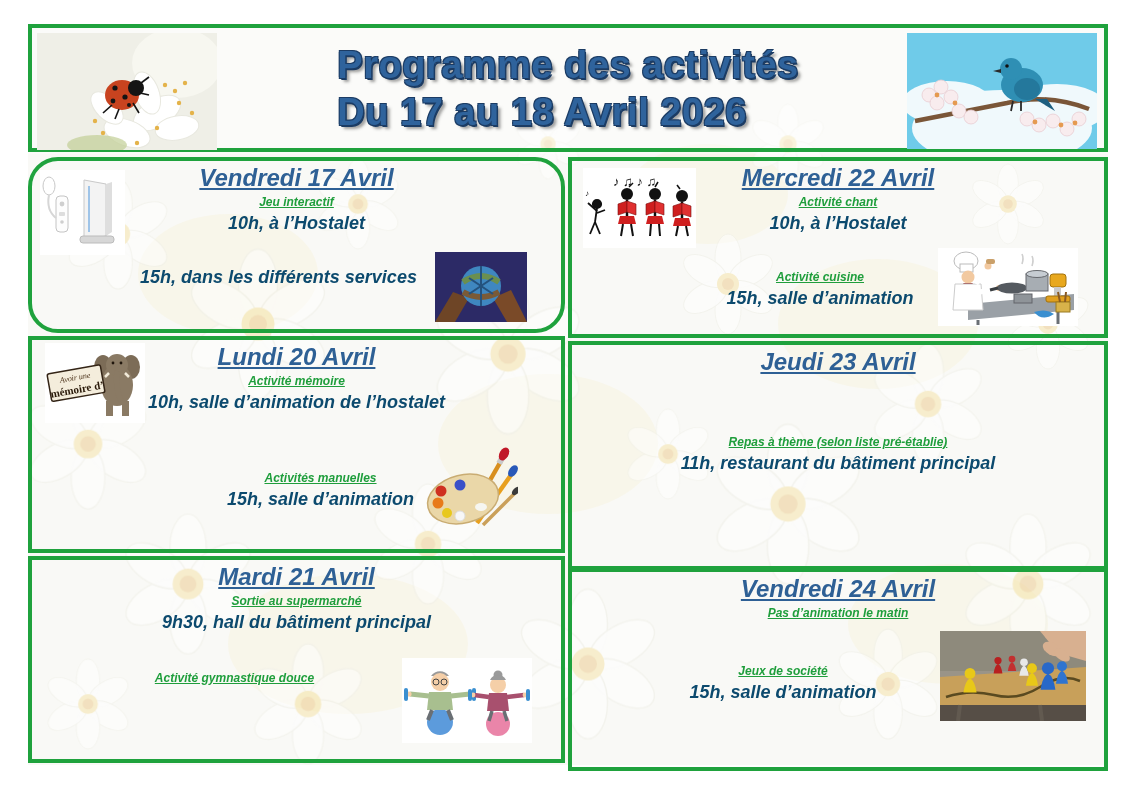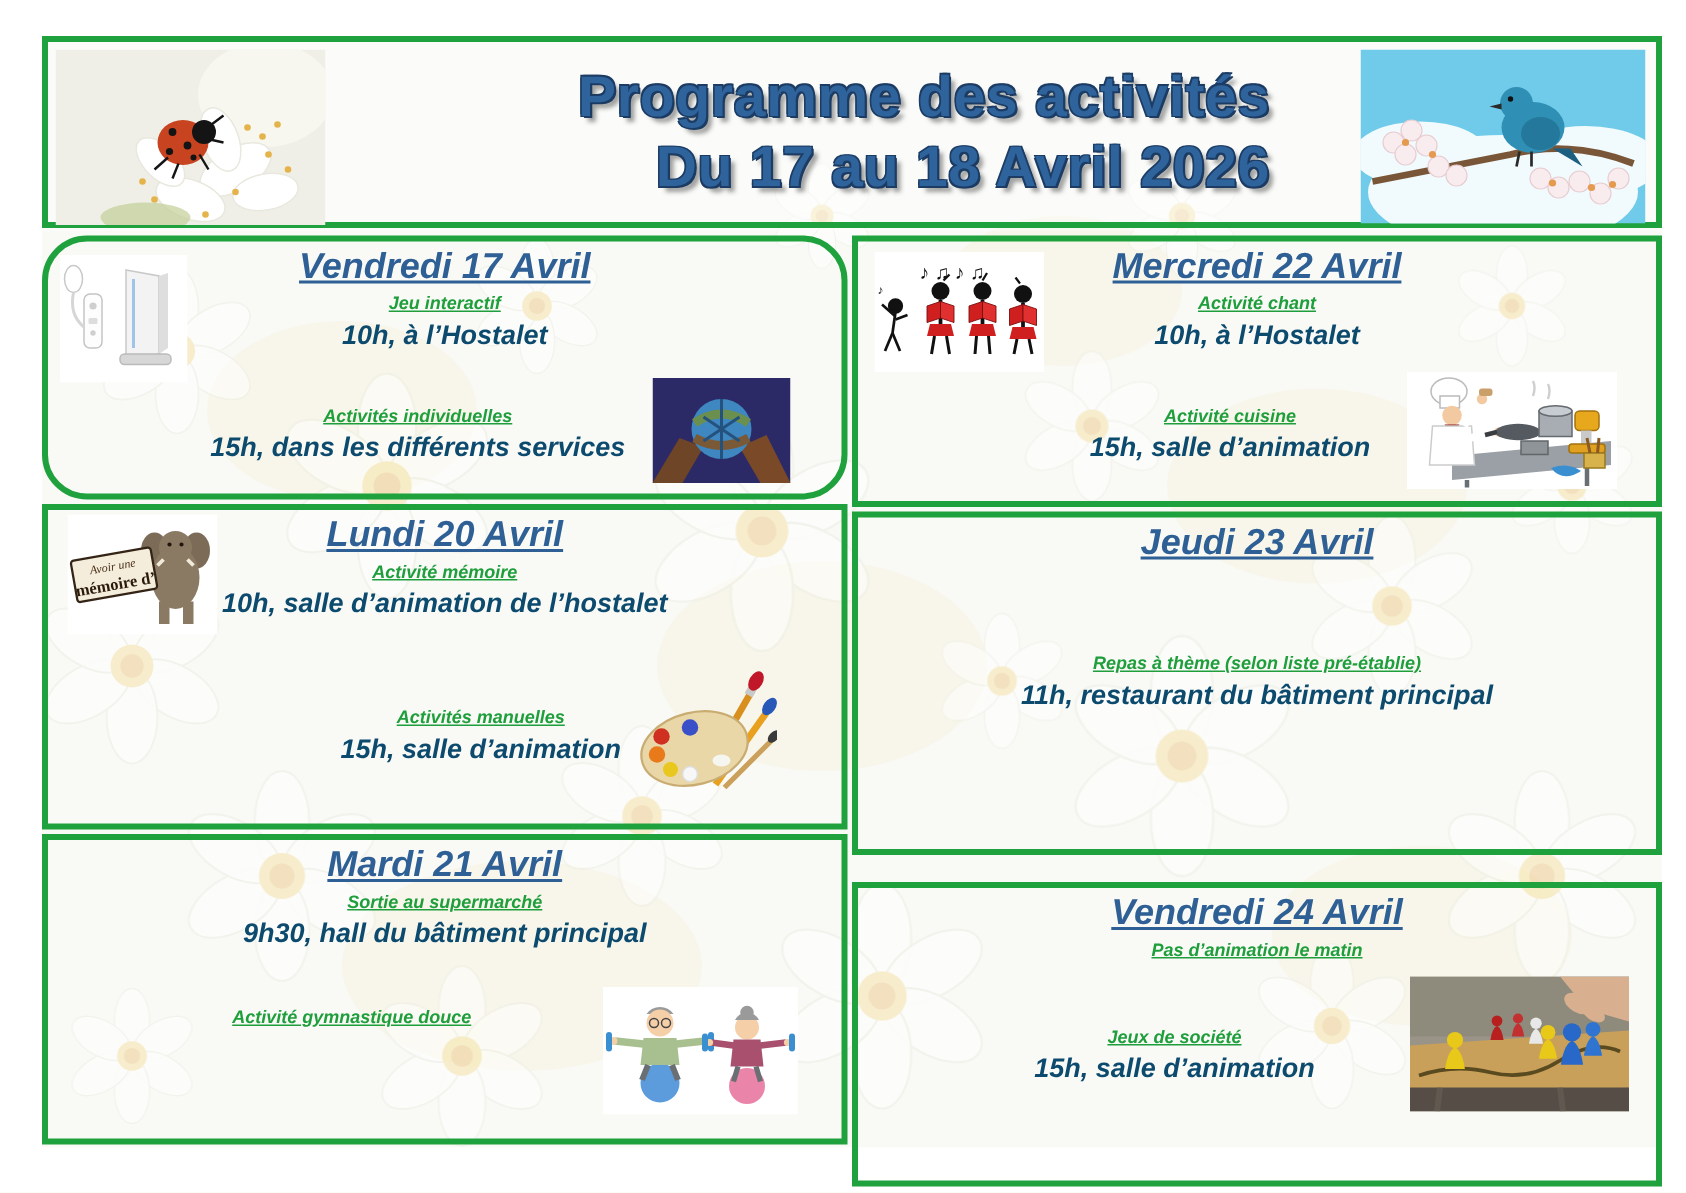--- a/index.html
+++ b/index.html
@@ -11,30 +11,29 @@
   .box{
     position:absolute;box-sizing:border-box;border:4px solid #1fa23d;
     background:transparent;z-index:2;
   }
   .header-box{left:28px;top:24px;width:1080px;height:128px;}
   .c1{left:28px;top:157px;width:537px;height:176px;border-radius:30px;}
   .c2{left:568px;top:157px;width:540px;height:181px;}
   .c3{left:28px;top:336px;width:537px;height:217px;}
   .c4{left:568px;top:341px;width:540px;height:229px;}
   .c5{left:28px;top:556px;width:537px;height:207px;}
-  .c6{left:568px;top:588px;width:540px;height:203px;}
+  .c6{left:568px;top:568px;width:540px;height:203px;}
 
   .title-block{
     position:absolute;left:50%;top:14px;transform:translateX(-50%);
-    text-align:right;white-space:nowrap;
+    text-align:left;white-space:nowrap;
     font-weight:bold;font-size:38px;line-height:1.23;letter-spacing:.5px;
     color:#2f639c;
     text-shadow:-1px -1px 0 #1c3c64,1px -1px 0 #1c3c64,-1px 1px 0 #1c3c64,
                  1.5px 1.5px 0 #1c3c64,4px 4px 3px rgba(70,70,70,.5);
-    margin-left:48px;
   }
   .tblock{position:absolute;left:50%;transform:translateX(-50%);
           text-align:center;white-space:nowrap;}
   .b1{top:3px;}
   .c1b2{top:106px;margin-left:-18px;}
   .c2b2{top:106px;margin-left:-18px;}
   .c3b2{top:128px;margin-left:24px;}
   .c4b2{top:87px;}
   .c5b2{top:108px;margin-left:-62px;}
   .c6b2{top:89px;margin-left:-55px;}
@@ -204,21 +203,20 @@
     <path d="M9 25 Q6 40 16 48" stroke="#d6d6d6" stroke-width="2" fill="none"></path>
   </svg>
 
   <div class="tblock b1">
     <div class="day">Vendredi 17 Avril</div>
     <div class="act">Jeu interactif</div>
     <div class="info">10h, à l’Hostalet</div>
   </div>
 
   <div class="tblock c1b2">
-    <div class="act">Activités individuelles</div>
     <div class="info">15h, dans les différents services</div>
   </div>
 
   <svg class="img" style="left:403px;top:91px;" width="92" height="70" viewBox="0 0 92 70">
     <rect width="92" height="70" fill="#2c2a66"></rect>
     <polygon points="0,70 18,40 34,46 20,70" fill="#6e4526"></polygon>
     <polygon points="92,70 76,38 58,46 72,70" fill="#7a4a28"></polygon>
     <circle cx="46" cy="34" r="20" fill="#3f87c0"></circle>
     <path d="M28 30 Q46 18 64 30" stroke="#6b8f4f" stroke-width="6" fill="none"></path>
     <path d="M28 40 Q46 50 64 40" stroke="#7a5a36" stroke-width="6" fill="none"></path>

